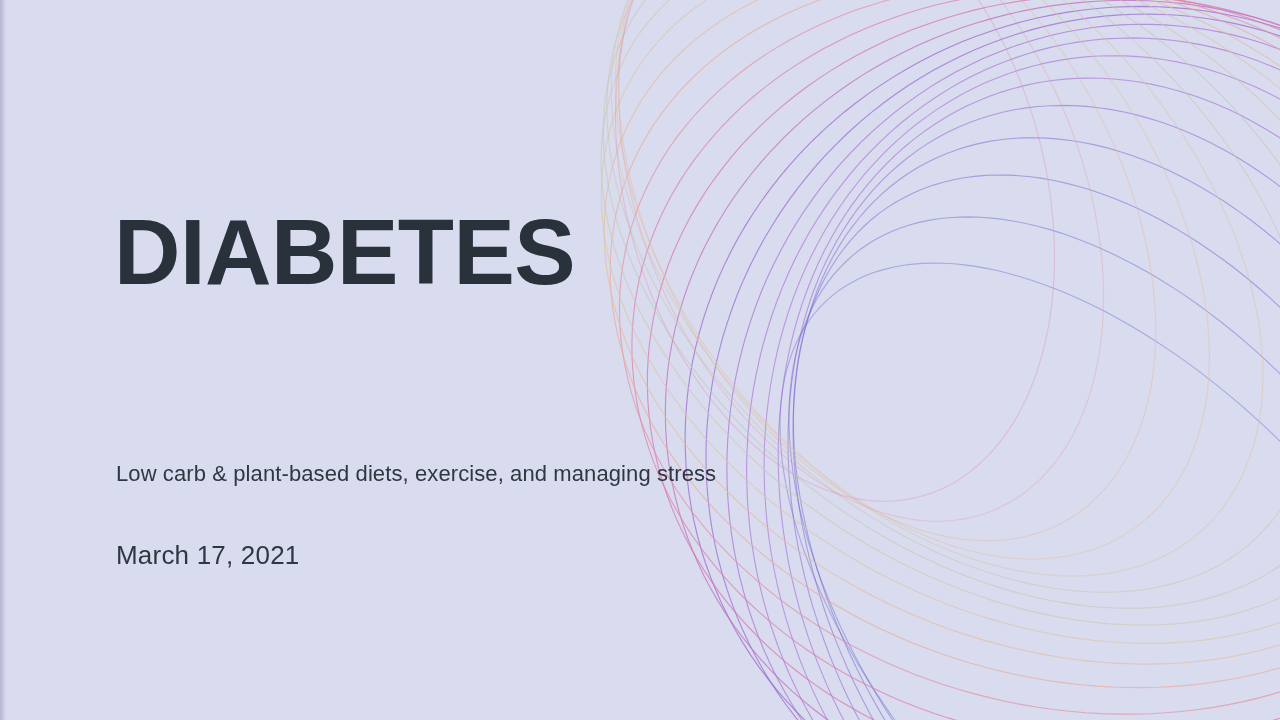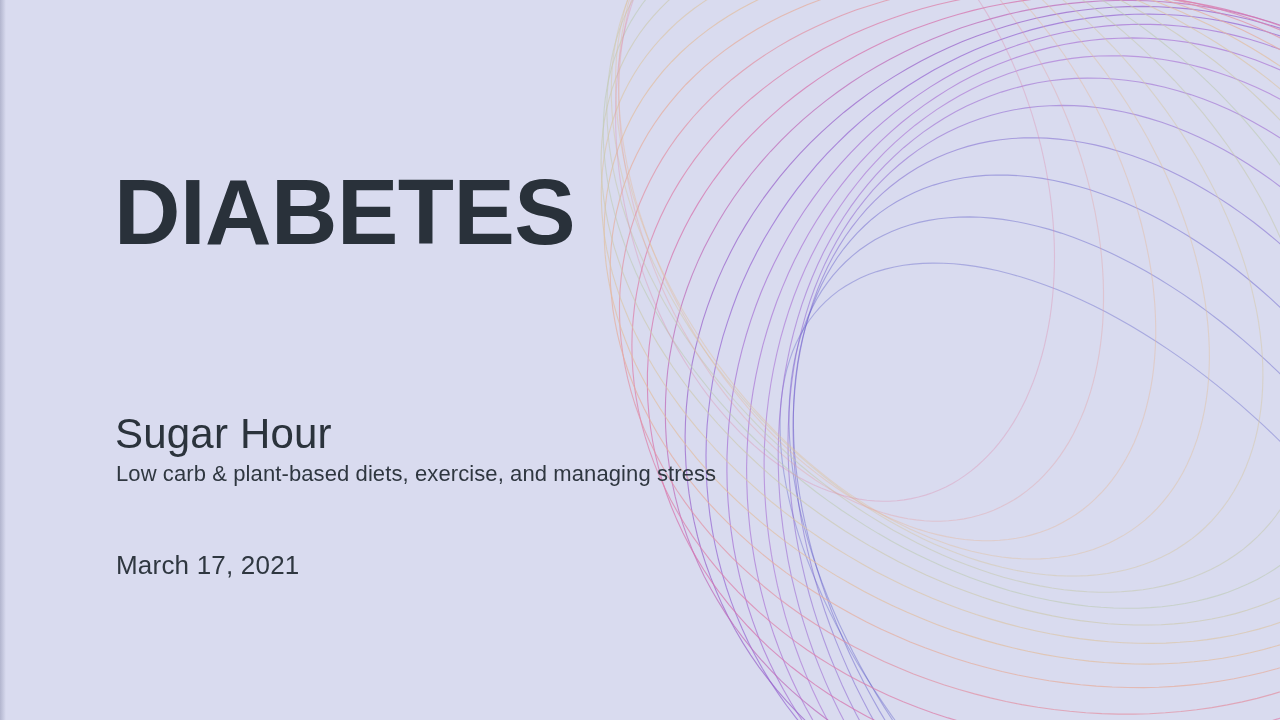--- a/index.html
+++ b/index.html
@@ -49,20 +49,21 @@
 
   .title-line {
     position: absolute;
     color: #29313a;
     font-weight: 700;
     font-size: 92px;
     line-height: 1;
     letter-spacing: -0.5px;
     white-space: nowrap;
     font-stretch: condensed;
+    margin-top: 40px;
   }
   #title-line-1 { top: 166px; left: 0; }
   #title-line-2 { top: 272px; left: 0; }
 
   #subtitle {
     position: absolute;
     top: 412px;
     left: 1px;
     font-size: 42px;
     font-weight: 400;
@@ -85,21 +86,20 @@
 
   #event-date {
     position: absolute;
     top: 540px;
     left: 2px;
     font-size: 26px;
     font-weight: 400;
     color: #2f3740;
     letter-spacing: 0.2px;
     white-space: nowrap;
-    margin-top: 10px;
   }
 </style>
 </head>
 <body>
 
 <div id="slide">
 
   <svg id="decor" viewBox="0 0 760 720" preserveAspectRatio="none" xmlns="http://www.w3.org/2000/svg">
     <g id="decor-curves" fill="none" stroke-linecap="round">
         <path d="M732.4,415.3 L744.0,425.9 L755.5,436.8 L766.7,447.9 L777.9,459.2 L788.8,470.8 L799.5,482.6 L809.9,494.5 L820.2,506.7 L830.1,519.0 L839.9,531.4 L849.3,543.9 L858.5,556.6 L867.3,569.4 L875.9,582.2 L884.1,595.1 L892.1,608.1 L899.6,621.1 L906.9,634.1 L913.7,647.1 L920.2,660.1 L926.4,673.1 L932.1,686.0 L937.5,698.9 L942.5,711.7 L947.1,724.4 L951.3,737.0 L955.0,749.4 L958.4,761.8 L961.3,774.0 L963.8,786.0 L965.9,797.8 L967.6,809.4 L968.8,820.8 L969.6,832.0 L969.9,843.0 L969.9,853.7 L969.4,864.1 L968.5,874.3 L967.1,884.1 L965.3,893.7 L963.1,903.0 L960.4,911.9 L957.4,920.5 L953.9,928.7 L950.0,936.6 L945.7,944.1 L941.0,951.3 L935.9,958.0 L930.4,964.4 L924.5,970.4 L918.3,975.9 L911.7,981.1 L904.7,985.8 L897.3,990.1 L889.7,994.0 L881.6,997.4 L873.3,1000.4 L864.7,1002.9 L855.7,1005.0 L846.4,1006.7 L836.9,1007.9 L827.1,1008.6 L817.0,1008.9 L806.7,1008.8 L796.2,1008.2 L785.4,1007.1 L774.5,1005.6 L763.3,1003.6 L751.9,1001.2 L740.4,998.3 L728.8,995.0 L717.0,991.3 L705.0,987.1 L693.0,982.5 L680.9,977.5 L668.6,972.0 L656.4,966.2 L644.0,959.9 L631.7,953.3 L619.3,946.2 L606.9,938.8 L594.5,931.0 L582.2,922.9 L569.8,914.4 L557.6,905.6 L545.4,896.4 L533.3,886.9 L521.3,877.2 L509.4,867.1 L497.6,856.7 L486.0,846.1 L474.5,835.2 L463.3,824.1 L452.1,812.8 L441.2,801.2 L430.5,789.4 L420.1,777.5 L409.8,765.3 L399.9,753.0 L390.1,740.6 L380.7,728.1 L371.5,715.4 L362.7,702.6 L354.1,689.8 L345.9,676.9 L337.9,663.9 L330.4,650.9 L323.1,637.9 L316.3,624.9 L309.8,611.9 L303.6,598.9 L297.9,586.0 L292.5,573.1 L287.5,560.3 L282.9,547.6 L278.7,535.0 L275.0,522.6 L271.6,510.2 L268.7,498.0 L266.2,486.0 L264.1,474.2 L262.4,462.6 L261.2,451.2 L260.4,440.0 L260.1,429.0 L260.1,418.3 L260.6,407.9 L261.5,397.7 L262.9,387.9 L264.7,378.3 L266.9,369.0 L269.6,360.1 L272.6,351.5 L276.1,343.3 L280.0,335.4 L284.3,327.9 L289.0,320.7 L294.1,314.0 L299.6,307.6 L305.5,301.6 L311.7,296.1 L318.3,290.9 L325.3,286.2 L332.7,281.9 L340.3,278.0 L348.4,274.6 L356.7,271.6 L365.3,269.1 L374.3,267.0 L383.6,265.3 L393.1,264.1 L402.9,263.4 L413.0,263.1 L423.3,263.2 L433.8,263.8 L444.6,264.9 L455.5,266.4 L466.7,268.4 L478.1,270.8 L489.6,273.7 L501.2,277.0 L513.0,280.7 L525.0,284.9 L537.0,289.5 L549.1,294.5 L561.4,300.0 L573.6,305.8 L586.0,312.1 L598.3,318.7 L610.7,325.8 L623.1,333.2 L635.5,341.0 L647.8,349.1 L660.2,357.6 L672.4,366.4 L684.6,375.6 L696.7,385.1 L708.7,394.8 L720.6,404.9 L732.4,415.3 Z" stroke="#4a4ac0" stroke-width="1.1" opacity="0.34" fill="none"></path>
@@ -129,20 +129,19 @@
         <path d="M544.7,448.9 L540.0,455.9 L535.0,462.6 L529.8,468.9 L524.4,474.9 L518.8,480.6 L512.9,485.9 L506.8,490.9 L500.6,495.5 L494.1,499.8 L487.4,503.6 L480.6,507.1 L473.6,510.3 L466.4,513.0 L459.1,515.3 L451.7,517.3 L444.1,518.9 L436.3,520.0 L428.5,520.8 L420.6,521.2 L412.5,521.2 L404.4,520.7 L396.2,519.9 L387.9,518.7 L379.6,517.1 L371.2,515.1 L362.8,512.7 L354.4,509.9 L345.9,506.8 L337.5,503.2 L329.0,499.3 L320.6,495.1 L312.2,490.4 L303.8,485.4 L295.4,480.0 L287.2,474.3 L279.0,468.3 L270.8,461.9 L262.8,455.2 L254.8,448.2 L247.0,440.8 L239.2,433.2 L231.6,425.3 L224.1,417.1 L216.8,408.6 L209.6,399.9 L202.6,390.9 L195.7,381.6 L189.1,372.2 L182.6,362.5 L176.3,352.7 L170.2,342.6 L164.3,332.4 L158.6,322.0 L153.2,311.4 L148.0,300.7 L143.0,289.9 L138.2,278.9 L133.7,267.9 L129.5,256.7 L125.5,245.5 L121.8,234.2 L118.3,222.9 L115.1,211.5 L112.2,200.2 L109.6,188.8 L107.3,177.4 L105.2,166.1 L103.4,154.7 L101.9,143.5 L100.7,132.3 L99.8,121.1 L99.2,110.1 L98.9,99.1 L98.9,88.3 L99.2,77.6 L99.7,67.1 L100.6,56.7 L101.8,46.5 L103.2,36.4 L105.0,26.6 L107.0,16.9 L109.3,7.5 L111.9,-1.7 L114.8,-10.6 L117.9,-19.3 L121.4,-27.8 L125.1,-36.0 L129.0,-43.9 L133.2,-51.5 L137.7,-58.8 L142.4,-65.7 L147.4,-72.4 L152.6,-78.8 L158.0,-84.8 L163.6,-90.5 L169.5,-95.8 L175.6,-100.8 L181.9,-105.4 L188.3,-109.6 L195.0,-113.5 L201.8,-117.0 L208.8,-120.1 L216.0,-122.8 L223.3,-125.2 L230.8,-127.1 L238.3,-128.7 L246.1,-129.9 L253.9,-130.6 L261.8,-131.0 L269.9,-131.0 L278.0,-130.6 L286.2,-129.8 L294.5,-128.6 L302.8,-126.9 L311.2,-124.9 L319.6,-122.6 L328.0,-119.8 L336.5,-116.6 L344.9,-113.1 L353.4,-109.2 L361.8,-104.9 L370.3,-100.2 L378.6,-95.2 L387.0,-89.9 L395.2,-84.2 L403.5,-78.1 L411.6,-71.7 L419.6,-65.0 L427.6,-58.0 L435.4,-50.7 L443.2,-43.0 L450.8,-35.1 L458.3,-26.9 L465.6,-18.4 L472.8,-9.7 L479.8,-0.7 L486.7,8.5 L493.3,18.0 L499.8,27.6 L506.1,37.5 L512.2,47.6 L518.1,57.8 L523.8,68.2 L529.2,78.8 L534.5,89.5 L539.4,100.3 L544.2,111.3 L548.7,122.3 L552.9,133.4 L556.9,144.7 L560.6,155.9 L564.1,167.3 L567.3,178.6 L570.2,190.0 L572.8,201.4 L575.2,212.7 L577.2,224.1 L579.0,235.4 L580.5,246.7 L581.7,257.9 L582.6,269.0 L583.2,280.1 L583.5,291.0 L583.5,301.8 L583.2,312.5 L582.7,323.1 L581.8,333.5 L580.6,343.7 L579.2,353.7 L577.4,363.6 L575.4,373.2 L573.1,382.6 L570.5,391.8 L567.6,400.8 L564.5,409.5 L561.0,417.9 L557.3,426.1 L553.4,434.0 L549.2,441.6 L544.7,448.9 Z" stroke="#e49fa1" stroke-width="1.1" opacity="0.39" fill="none"></path>
         <path d="M484.0,436.6 L479.0,443.1 L473.8,449.3 L468.4,455.2 L462.9,460.7 L457.1,466.0 L451.2,470.9 L445.1,475.4 L438.9,479.6 L432.5,483.4 L425.9,486.9 L419.2,490.0 L412.4,492.7 L405.5,495.1 L398.5,497.0 L391.3,498.6 L384.1,499.9 L376.8,500.7 L369.4,501.2 L362.0,501.2 L354.5,500.9 L346.9,500.2 L339.3,499.1 L331.7,497.7 L324.0,495.8 L316.4,493.6 L308.7,491.0 L301.0,488.1 L293.4,484.7 L285.8,481.0 L278.2,477.0 L270.7,472.6 L263.2,467.8 L255.8,462.7 L248.5,457.3 L241.2,451.5 L234.0,445.4 L227.0,439.0 L220.0,432.3 L213.2,425.2 L206.4,417.9 L199.9,410.3 L193.4,402.5 L187.1,394.3 L181.0,386.0 L175.0,377.3 L169.2,368.5 L163.5,359.4 L158.1,350.1 L152.8,340.6 L147.7,330.9 L142.9,321.0 L138.2,311.0 L133.8,300.8 L129.6,290.5 L125.6,280.1 L121.9,269.5 L118.3,258.9 L115.1,248.1 L112.0,237.3 L109.2,226.4 L106.7,215.5 L104.4,204.5 L102.4,193.5 L100.6,182.5 L99.1,171.5 L97.9,160.5 L96.9,149.6 L96.2,138.7 L95.7,127.8 L95.5,117.0 L95.6,106.3 L96.0,95.8 L96.6,85.3 L97.5,74.9 L98.6,64.7 L100.0,54.6 L101.7,44.7 L103.7,34.9 L105.8,25.4 L108.3,16.0 L111.0,6.8 L113.9,-2.1 L117.1,-10.8 L120.6,-19.3 L124.2,-27.5 L128.2,-35.5 L132.3,-43.2 L136.6,-50.6 L141.2,-57.7 L146.0,-64.6 L151.0,-71.1 L156.2,-77.3 L161.6,-83.2 L167.1,-88.7 L172.9,-94.0 L178.8,-98.9 L184.9,-103.4 L191.1,-107.6 L197.5,-111.4 L204.1,-114.9 L210.8,-118.0 L217.6,-120.7 L224.5,-123.1 L231.5,-125.0 L238.7,-126.6 L245.9,-127.9 L253.2,-128.7 L260.6,-129.2 L268.0,-129.2 L275.5,-128.9 L283.1,-128.2 L290.7,-127.1 L298.3,-125.7 L306.0,-123.8 L313.6,-121.6 L321.3,-119.0 L329.0,-116.1 L336.6,-112.7 L344.2,-109.0 L351.8,-105.0 L359.3,-100.6 L366.8,-95.8 L374.2,-90.7 L381.5,-85.3 L388.8,-79.5 L396.0,-73.4 L403.0,-67.0 L410.0,-60.3 L416.8,-53.2 L423.6,-45.9 L430.1,-38.3 L436.6,-30.5 L442.9,-22.3 L449.0,-14.0 L455.0,-5.3 L460.8,3.5 L466.5,12.6 L471.9,21.9 L477.2,31.4 L482.3,41.1 L487.1,51.0 L491.8,61.0 L496.2,71.2 L500.4,81.5 L504.4,91.9 L508.1,102.5 L511.7,113.1 L514.9,123.9 L518.0,134.7 L520.8,145.6 L523.3,156.5 L525.6,167.5 L527.6,178.5 L529.4,189.5 L530.9,200.5 L532.1,211.5 L533.1,222.4 L533.8,233.3 L534.3,244.2 L534.5,255.0 L534.4,265.7 L534.0,276.2 L533.4,286.7 L532.5,297.1 L531.4,307.3 L530.0,317.4 L528.3,327.3 L526.3,337.1 L524.2,346.6 L521.7,356.0 L519.0,365.2 L516.1,374.1 L512.9,382.8 L509.4,391.3 L505.8,399.5 L501.8,407.5 L497.7,415.2 L493.4,422.6 L488.8,429.7 L484.0,436.6 Z" stroke="#e085a8" stroke-width="1.1" opacity="0.34" fill="none"></path>
       </g>
   </svg>
 
   <div id="text-block">
 
     <div class="title-line" id="title-line-1">DIABETES</div>
 
 
-    <div id="subtitle">Sugar Hour</div>
 
     <div id="tagline">Low carb &amp; plant-based diets, exercise, and managing stress</div>
 
     <div id="event-date">March 17, 2021</div>
 
   </div>
 </div>
 
 </body></html>

